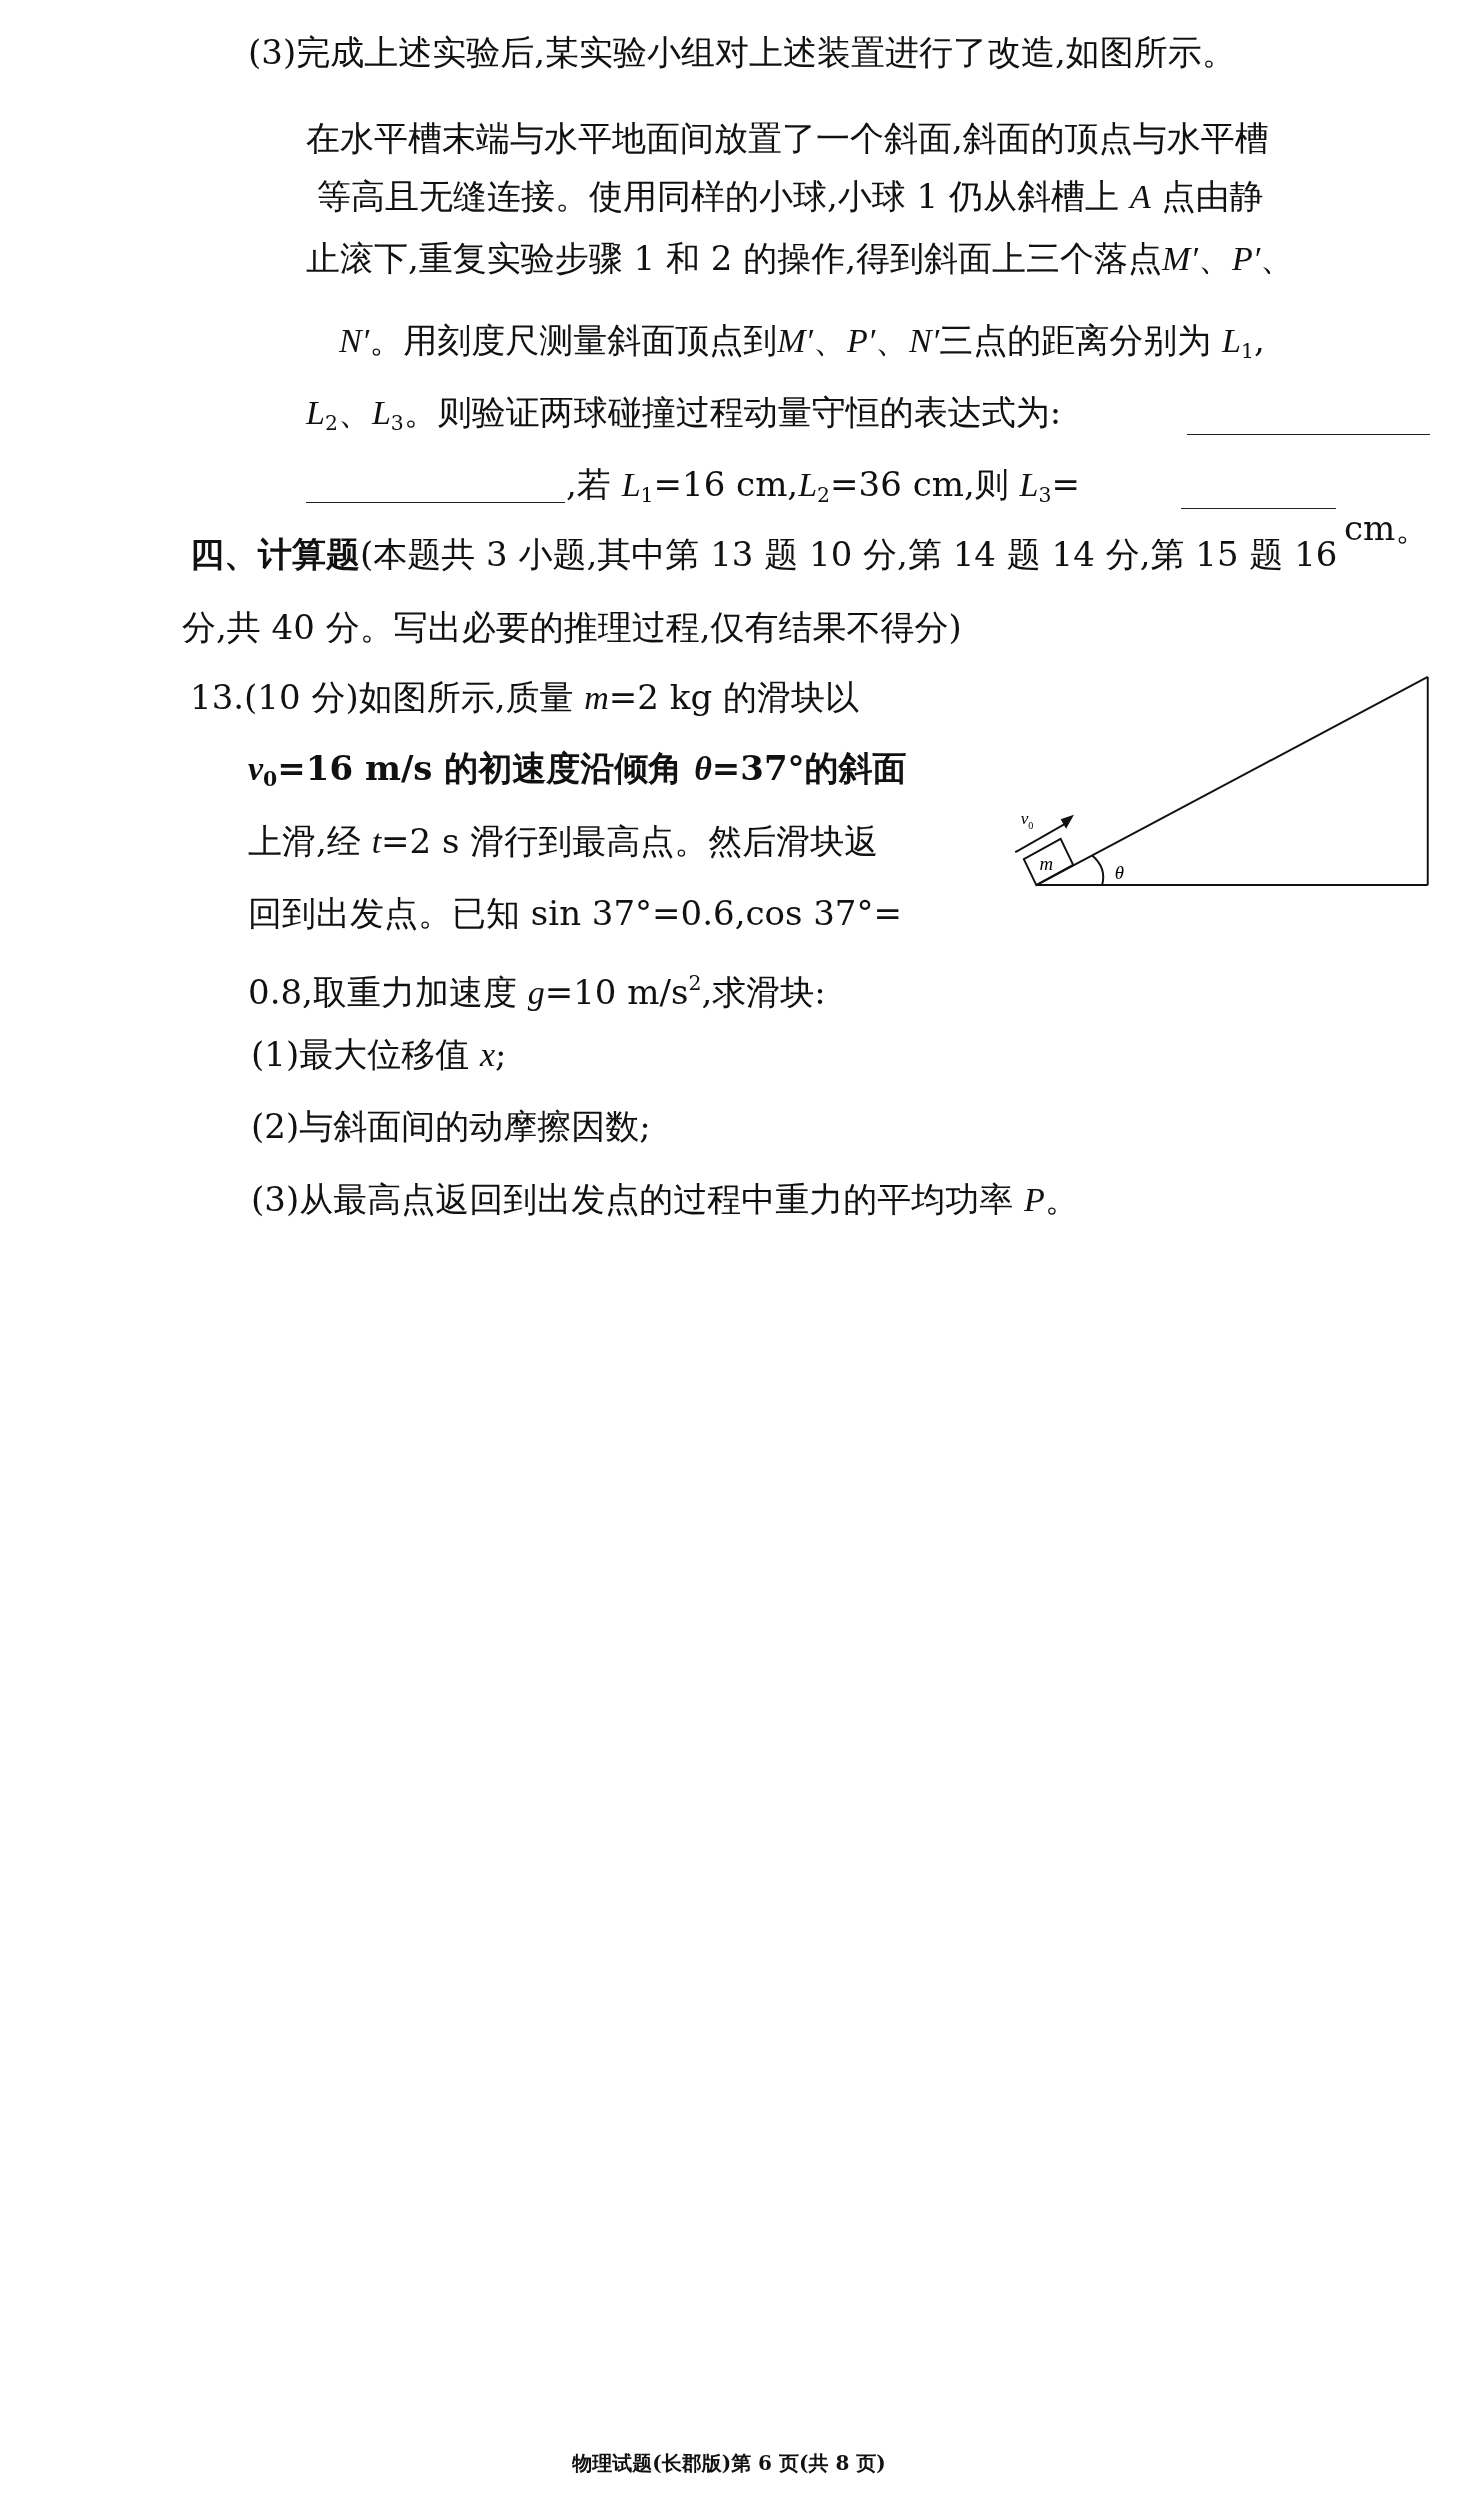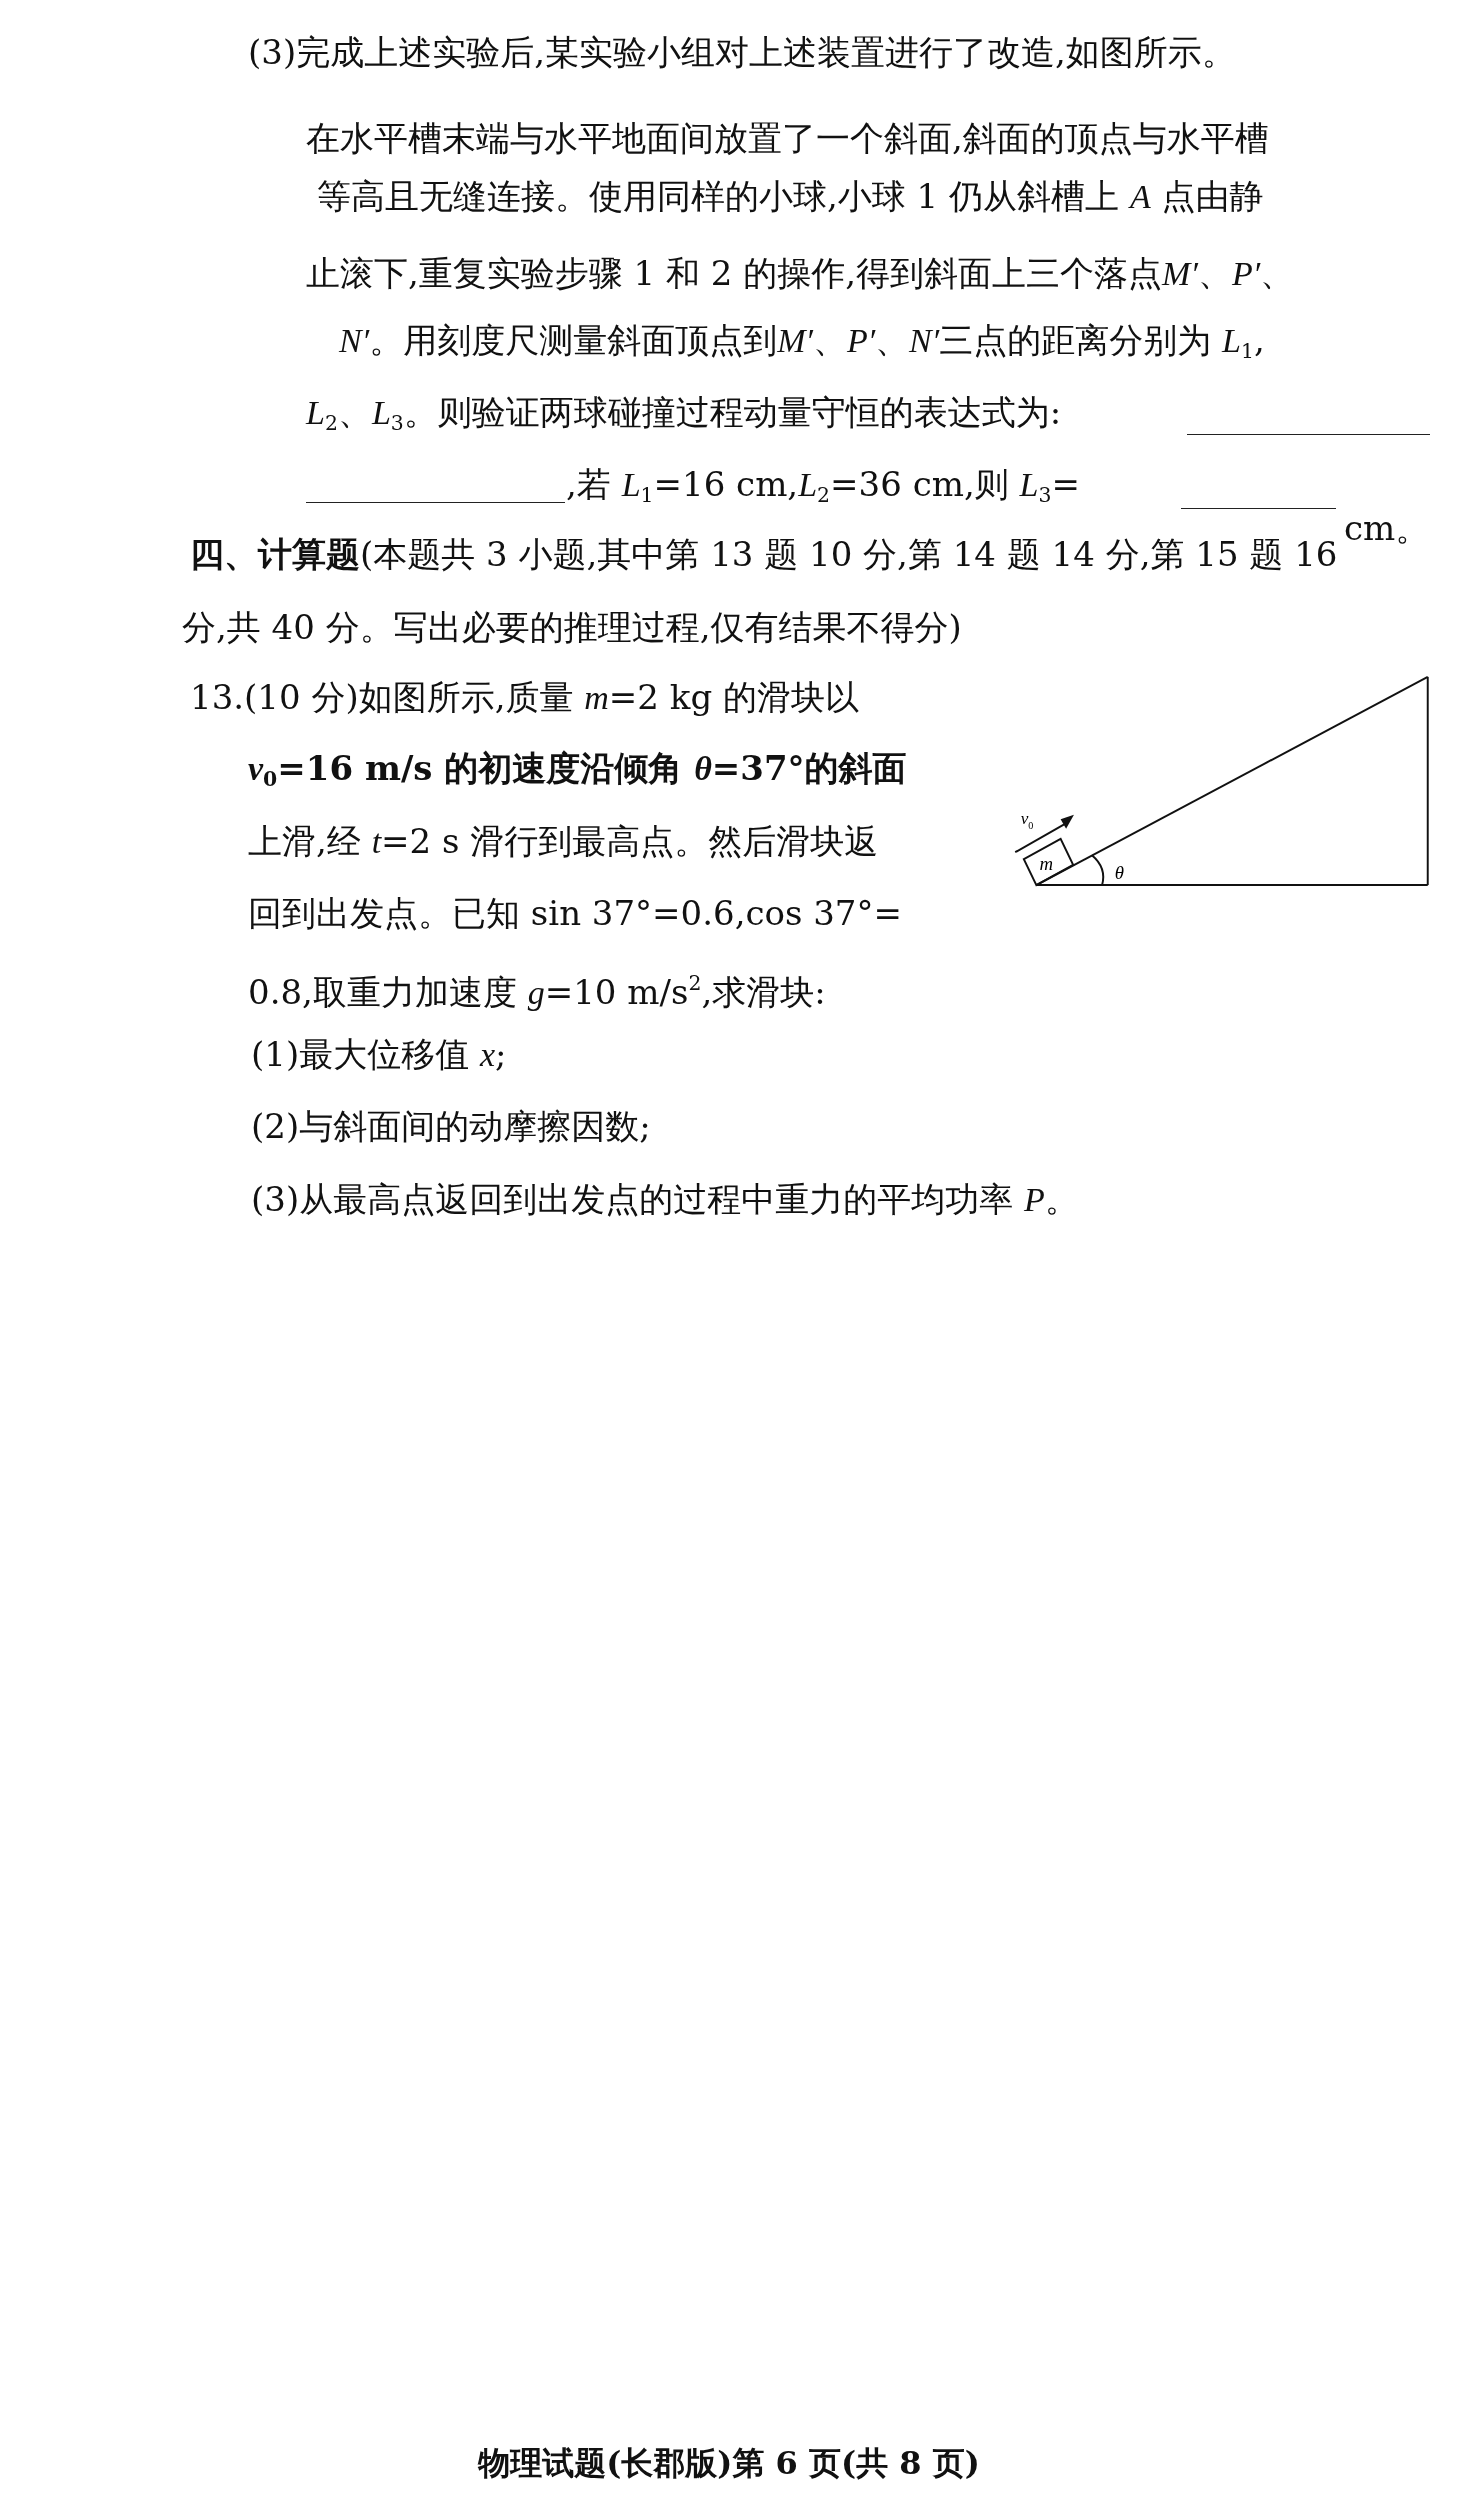--- a/index.html
+++ b/index.html
@@ -4,30 +4,30 @@
 <style>
   html, body { margin: 0; padding: 0; background: #ffffff; }
   body { width: 1458px; height: 2512px; position: relative; overflow: hidden;
          font-family: "DejaVu Serif", "Liberation Serif", serif; color: #111; }
   .line { position: absolute; white-space: nowrap; font-size: 34px; line-height: 36px; height: 36px; }
   .it { font-style: italic; font-family: "Liberation Serif", "DejaVu Serif", serif; }
   .sub { font-size: 20.4px; vertical-align: -6.3px; font-style: normal; }
   .sup { font-size: 20.4px; vertical-align: 14px; }
   .bold { font-weight: bold; }
   #footer { position: absolute; left: 0; width: 1458px; top: 2445px; text-align: center;
-            font-size: 32px; line-height: 36px; font-weight: bold; }
+            font-size: 20px; line-height: 36px; font-weight: bold; }
   #diagram { position: absolute; left: 980px; top: 650px; }
 </style>
 </head>
 <body>
 
 <div class="line" style="left:248px; top:34px;"><span>(3)完成上述实验后,某实验小组对上述装置进行了改造,如图所示。</span></div>
 <div class="line" style="left:306px; top:120px;"><span>在水平槽末端与水平地面间放置了一个斜面,斜面的顶点与水平槽</span></div>
 <div class="line" style="left:317px; top:178px;"><span>等高且无缝连接。使用同样的小球,小球 1 仍从斜槽上 </span><span class="it">A</span><span> 点由静</span></div>
-<div class="line" style="left:306px; top:255px;"><span>止滚下,重复实验步骤 1 和 2 的操作,得到斜面上三个落点</span><span class="it">M′</span><span>、</span><span class="it">P′</span><span>、</span></div>
+<div class="line" style="left:306px; top:240px;"><span>止滚下,重复实验步骤 1 和 2 的操作,得到斜面上三个落点</span><span class="it">M′</span><span>、</span><span class="it">P′</span><span>、</span></div>
 <div class="line" style="left:306px; top:322px;margin-left:33px;"><span class="it">N′</span><span>。用刻度尺测量斜面顶点到</span><span class="it">M′</span><span>、</span><span class="it">P′</span><span>、</span><span class="it">N′</span><span>三点的距离分别为 </span><span class="it">L</span><span class="sub">1</span><span>,</span></div>
 <div class="line" style="left:306px; top:394px;"><span class="it">L</span><span class="sub">2</span><span>、</span><span class="it">L</span><span class="sub">3</span><span>。则验证两球碰撞过程动量守恒的表达式为:</span></div>
 <div style="position:absolute; left:1187px; top:434px; width:243px; height:0; border-bottom:1.6px solid #222;"></div>
 <div style="position:absolute; left:306px; top:502px; width:259px; height:0; border-bottom:1.6px solid #222;"></div>
 <div class="line" style="left:566px; top:466px;"><span>,若 </span><span class="it">L</span><span class="sub">1</span><span>=16 cm,</span><span class="it">L</span><span class="sub">2</span><span>=36 cm,则 </span><span class="it">L</span><span class="sub">3</span><span>=</span></div>
 <div style="position:absolute; left:1181px; top:508px; width:155px; height:0; border-bottom:1.6px solid #222;"></div>
 <div class="line" style="left:1344px; top:466px;margin-top:44px;"><span> cm。</span></div>
 
 <div class="line" style="left:190px; top:536px;"><span class="bold">四、计算题</span><span>(本题共 3 小题,其中第 13 题 10 分,第 14 题 14 分,第 15 题 16</span></div>
 <div class="line" style="left:182px; top:609px;"><span>分,共 40 分。写出必要的推理过程,仅有结果不得分)</span></div>

